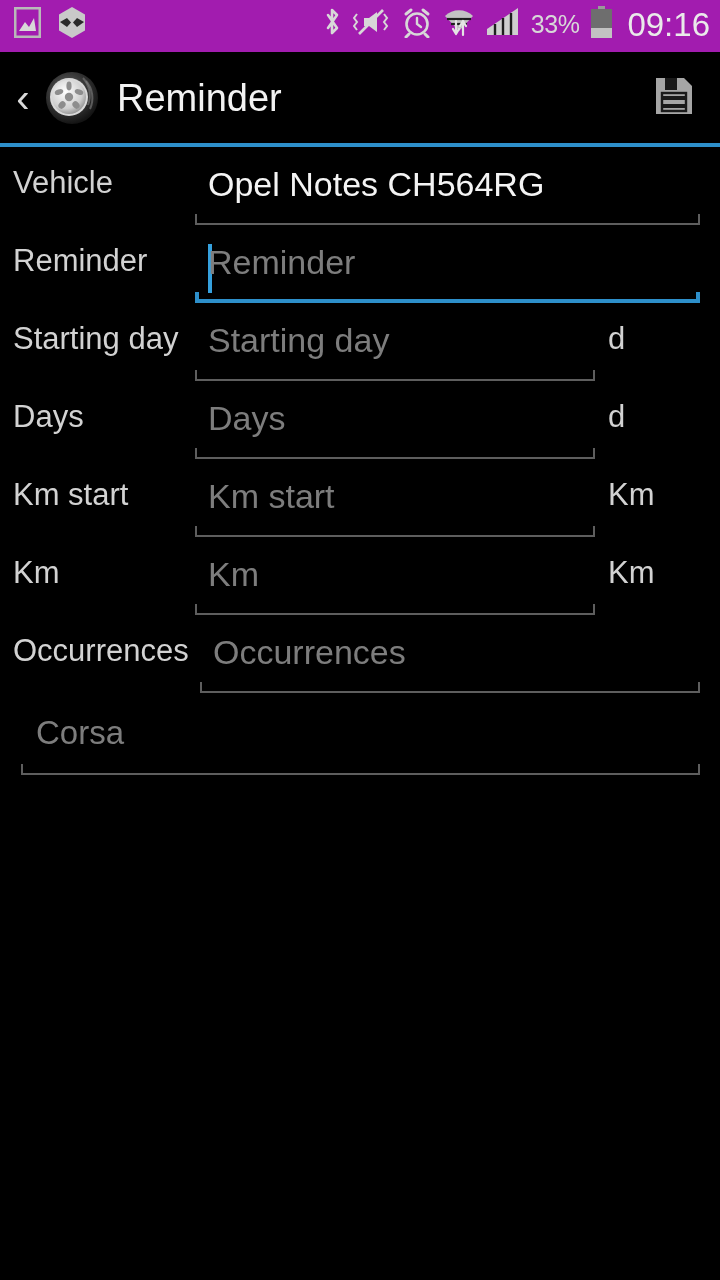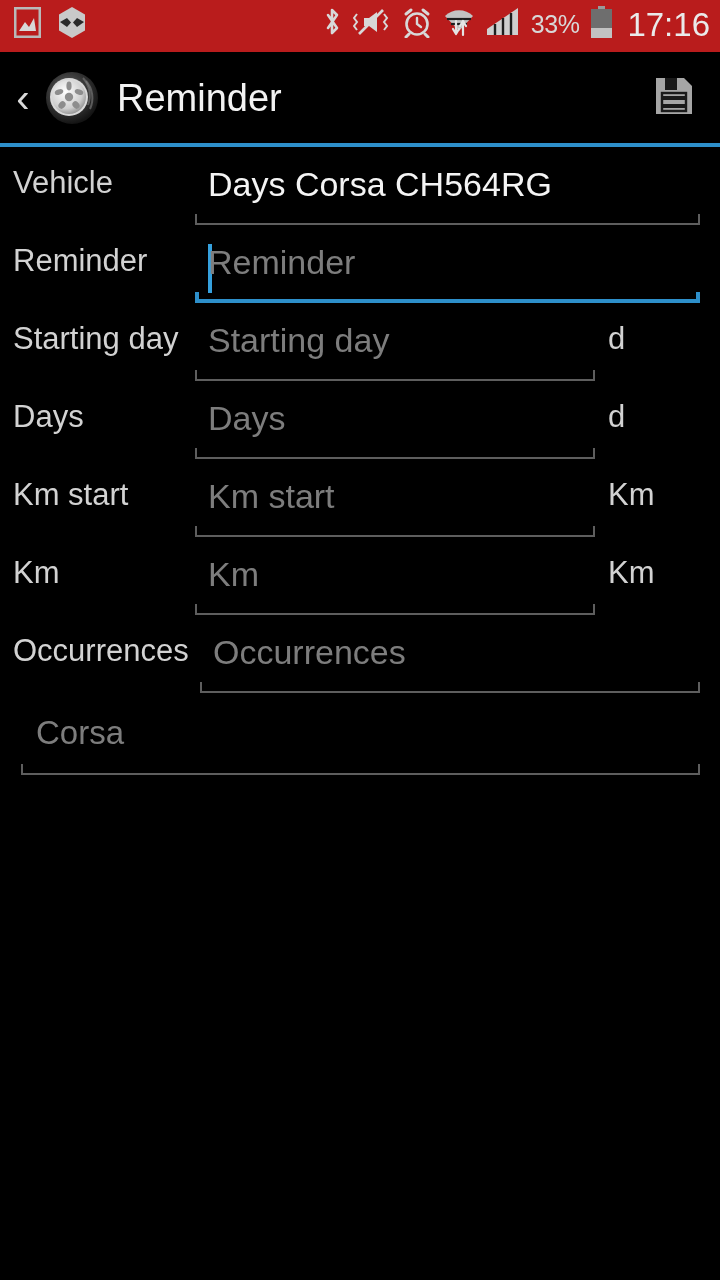--- a/index.html
+++ b/index.html
@@ -7,21 +7,21 @@
     width:720px; height:1280px;
     background:#000;
     font-family:"Liberation Sans", sans-serif;
     overflow:hidden;
   }
 
   
   .status-bar{
     position:relative;
     height:52px;
-    background:#b91c1c;
+    background:#a21caf;
     display:flex;
     align-items:center;
     padding:0 10px 4px 14px;
   }
   .sb-left{ display:flex; align-items:center; gap:16px; }
   .sb-right{ margin-left:auto; display:flex; align-items:center; gap:11px; }
   .sb-ico{ display:block; }
   .sb-battpct{
     color:#d8d8d8; font-size:25px; letter-spacing:-0.5px;
     font-family:"Liberation Sans", sans-serif;
@@ -217,21 +217,21 @@
       </svg>
     </span>
     <span class="sb-battpct">33%</span>
     <span class="sb-ico">
       <svg width="23" height="33" viewBox="0 0 23 33">
         <rect x="8" y="0" width="7" height="3" fill="#9a9a9a"></rect>
         <rect x="1" y="3" width="21" height="29" fill="#6e6e6e"></rect>
         <rect x="1" y="22" width="21" height="10" fill="#c2c2c2"></rect>
       </svg>
     </span>
-    <span class="sb-clock">17:16</span>
+    <span class="sb-clock">09:16</span>
   </div>
 </div>
 
 <div class="action-bar">
   <div class="back-chevron">‹</div>
 
   <span class="app-icon">
     <svg width="58" height="58" viewBox="0 0 58 58">
       <defs>
         <radialGradient id="tireg" cx="42%" cy="38%" r="62%">
@@ -275,21 +275,21 @@
     </span>
   </div>
 </div>
 <div class="ab-divider"></div>
 
 <div class="form">
 
   <div class="row">
     <div class="row-label">Vehicle</div>
     <div class="field wide">
-      <div class="ftext filled">Days Corsa CH564RG</div>
+      <div class="ftext filled">Opel Notes CH564RG</div>
       <div class="underline"></div>
     </div>
   </div>
 
   <div class="row">
     <div class="row-label">Reminder</div>
     <div class="field wide focused">
       <div class="caret"></div>
       <div class="ftext">Reminder</div>
       <div class="underline"></div>

